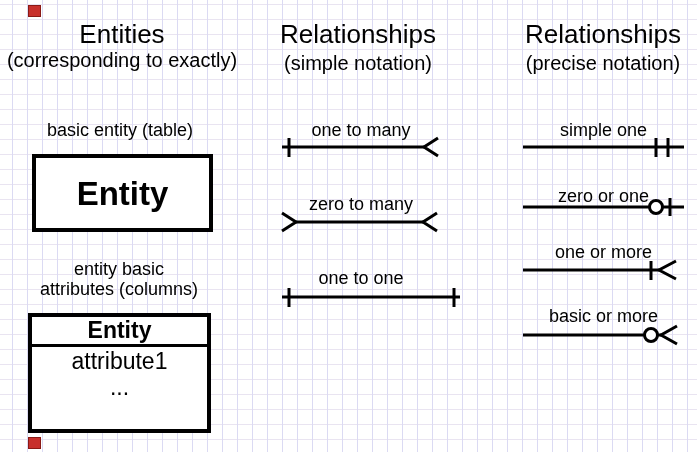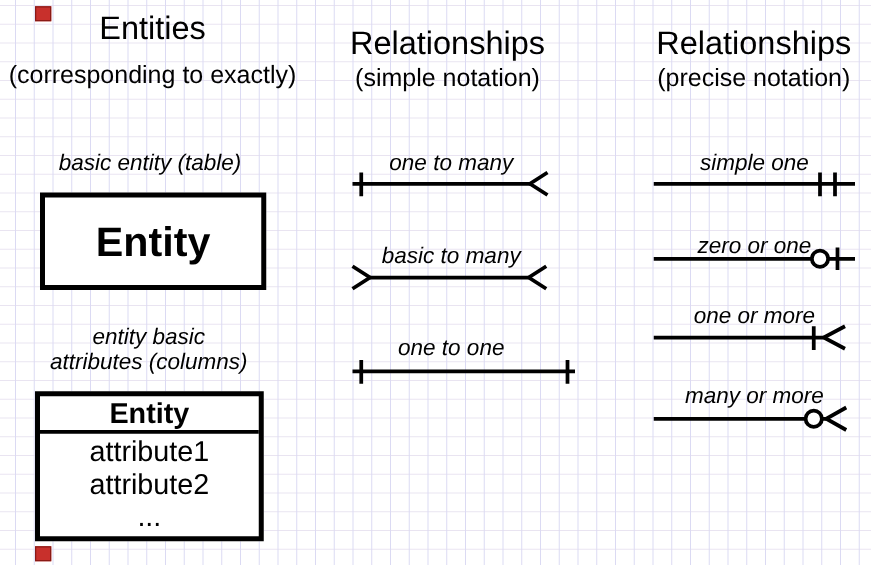--- a/index.html
+++ b/index.html
@@ -14,21 +14,21 @@
       linear-gradient(to right, #dbdaf3 1px, transparent 1px),
       linear-gradient(to bottom, #e9e4f1 1px, transparent 1px);
     background-size: 15px 15px;
     background-position: 12px 4px;
     font-family: "Liberation Sans", "DejaVu Sans", sans-serif;
     color: #000;
   }
   .txt { position: absolute; text-align: center; white-space: nowrap; }
   .col-title { font-size: 26px; line-height: 30px; }
   .col-sub   { font-size: 20px; line-height: 24px; }
-  .small-lbl { font-size: 18px; line-height: 20px; font-style: italic; }
+  .small-lbl { font-size: 18px; line-height: 20px; }
   .two-line  { white-space: normal; }
 
   .entity-box {
     position: absolute; left: 32px; top: 154px; width: 181px; height: 78px;
     background: #ffffff; border: 4px solid #000;
     display: flex; align-items: center; justify-content: center;
   }
   .entity-box .entity-name { font-size: 33px; font-weight: bold; padding-top: 2px; }
 
   .attr-box {
@@ -52,21 +52,21 @@
   }
 </style>
 </head>
 <body>
 
 <div class="canvas">
 
   <div class="red-marker" style="top:5px"></div>
   <div class="red-marker" style="top:437px"></div>
 
-  <div class="txt col-title" style="left:2px;   top:7px; width:240px">Entities</div>
+  <div class="txt col-title" style="left:2px;   top:19px; width:240px">Entities</div>
   <div class="txt col-sub" style="left:2px;   top:48px; width:240px">(corresponding to exactly)</div>
   <div class="txt col-title" style="left:258px; top:19px; width:200px">Relationships</div>
   <div class="txt col-sub" style="left:258px; top:51px; width:200px">(simple notation)</div>
   <div class="txt col-title" style="left:503px; top:19px; width:200px">Relationships</div>
   <div class="txt col-sub" style="left:503px; top:51px; width:200px">(precise notation)</div>
 
   <div class="txt small-lbl" style="left:20px; top:120px; width:200px">basic entity (table)</div>
 
   <div class="entity-box">
     <span class="entity-name">Entity</span>
@@ -74,33 +74,32 @@
 
   <div class="txt small-lbl two-line" style="left:19px; top:259px; width:200px">
     <div>entity basic</div>
     <div>attributes (columns)</div>
   </div>
 
   <div class="attr-box">
     <div class="attr-header">Entity</div>
     <div class="attr-body">
       <div>attribute1</div>
-      <div>attribute2</div>
       <div>...</div>
     </div>
   </div>
 
   <div class="txt small-lbl" style="left:281px; top:120px; width:160px">one to many</div>
-  <div class="txt small-lbl" style="left:281px; top:194px; width:160px">basic to many</div>
+  <div class="txt small-lbl" style="left:281px; top:194px; width:160px">zero to many</div>
   <div class="txt small-lbl" style="left:281px; top:268px; width:160px">one to one</div>
 
   <div class="txt small-lbl" style="left:523px; top:120px; width:161px">simple one</div>
   <div class="txt small-lbl" style="left:523px; top:186px; width:161px">zero or one</div>
   <div class="txt small-lbl" style="left:523px; top:242px; width:161px">one or more</div>
-  <div class="txt small-lbl" style="left:523px; top:306px; width:161px">many or more</div>
+  <div class="txt small-lbl" style="left:523px; top:306px; width:161px">basic or more</div>
 
   <svg class="overlay" width="697" height="452" viewBox="0 0 697 452">
 
     <g>
       <path d="M282 147 H424"></path>
       <path d="M289 138 V157"></path>
       <path d="M438 138 L424 147 L438 156"></path>
     </g>
 
     <g>

